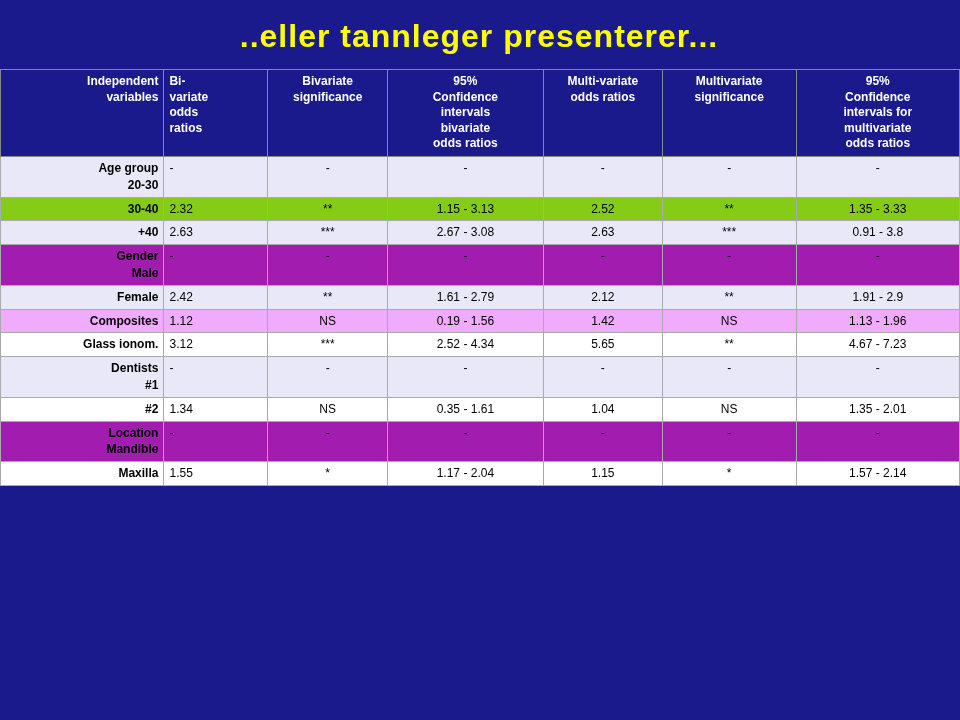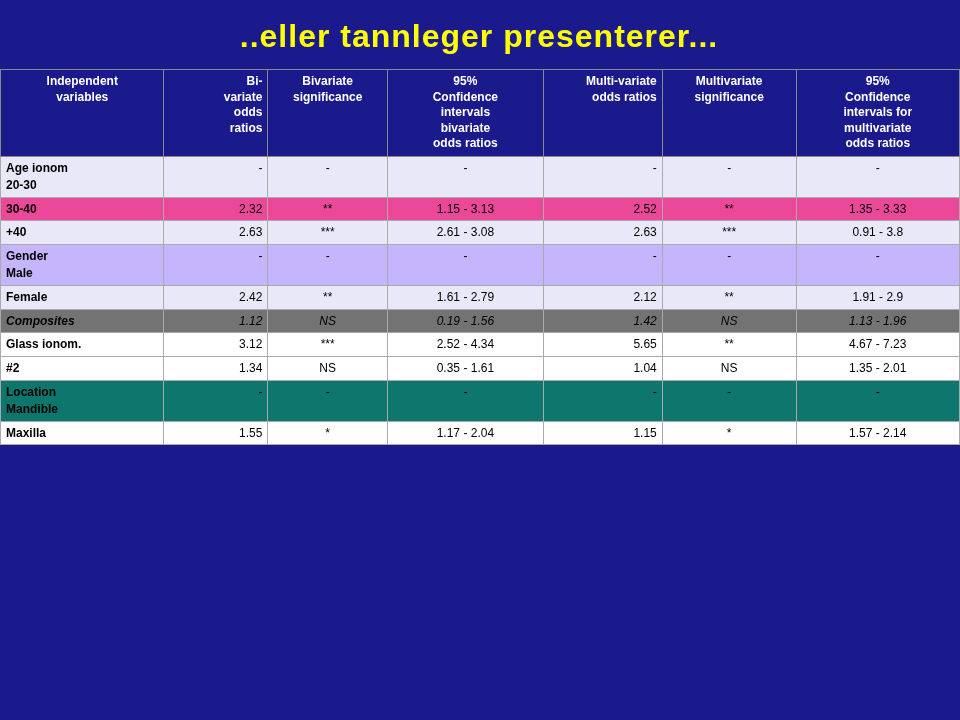--- a/index.html
+++ b/index.html
@@ -51,25 +51,25 @@
       background: #ffffff;
     }
     tbody td {
       border: 1px solid #aaa;
       padding: 3px 5px;
       vertical-align: top;
       font-size: 12px;
       line-height: 1.4;
       white-space: pre-line;
     }
-    .col-independent { width: 110px; font-weight: bold; }
-    .col-bi { width: 70px; text-align: right; }
+    .col-independent { width: 110px; font-weight: bold; text-align: right; }
+    .col-bi { width: 70px; text-align: left; }
     .col-bisig { width: 80px; text-align: center; }
     .col-95ci { width: 105px; text-align: center; }
-    .col-multi { width: 80px; text-align: right; }
+    .col-multi { width: 80px; text-align: center; }
     .col-multisig { width: 90px; text-align: center; }
     .col-95ci2 { width: 110px; text-align: center; }
     .section-label {
       font-weight: bold;
       font-size: 12px;
     }
   </style>
 </head>
 <body>
 
@@ -84,92 +84,101 @@
         <th class="col-bi">Bi-<br>variate<br>odds<br>ratios</th>
         <th class="col-bisig">Bivariate<br>significance</th>
         <th class="col-95ci">95%<br>Confidence<br>intervals<br>bivariate<br>odds ratios</th>
         <th class="col-multi">Multi-variate<br>odds ratios</th>
         <th class="col-multisig">Multivariate<br>significance</th>
         <th class="col-95ci2">95%<br>Confidence<br>intervals for<br>multivariate<br>odds ratios</th>
       </tr>
     </thead>
     <tbody id="table-body">
     <tr style="background: rgb(232, 232, 248);">
-          <td class="col-independent"><span class="section-label">Age ionom</span><br>20-30</td>
+          <td class="col-independent"><span class="section-label">Age group</span><br>20-30</td>
           <td class="col-bi">-</td>
           <td class="col-bisig">-</td>
           <td class="col-95ci">-</td>
           <td class="col-multi">-</td>
           <td class="col-multisig">-</td>
           <td class="col-95ci2">-</td>
         </tr>
-        <tr style="background: #ec4899;">
+        <tr style="background: #84cc16;">
           <td class="col-independent">30-40</td>
           <td class="col-bi">2.32</td>
           <td class="col-bisig">**</td>
           <td class="col-95ci">1.15 - 3.13</td>
           <td class="col-multi">2.52</td>
           <td class="col-multisig">**</td>
           <td class="col-95ci2">1.35 - 3.33</td>
         </tr>
         <tr style="background: rgb(232, 232, 248); margin-top: 31px;">
           <td class="col-independent">+40</td>
           <td class="col-bi">2.63</td>
           <td class="col-bisig">***</td>
-          <td class="col-95ci">2.61 - 3.08</td>
+          <td class="col-95ci">2.67 - 3.08</td>
           <td class="col-multi">2.63</td>
           <td class="col-multisig">***</td>
           <td class="col-95ci2">0.91 - 3.8</td>
         </tr>
-        <tr style="background: #c4b5fd; margin-left: 40px;">
+        <tr style="background: #a21caf; margin-left: 40px;">
           <td class="col-independent"><span class="section-label">Gender</span><br>Male</td>
           <td class="col-bi">-</td>
           <td class="col-bisig">-</td>
           <td class="col-95ci">-</td>
           <td class="col-multi">-</td>
           <td class="col-multisig">-</td>
           <td class="col-95ci2">-</td>
         </tr>
         <tr style="background: rgb(232, 232, 248);">
           <td class="col-independent">Female</td>
           <td class="col-bi">2.42</td>
           <td class="col-bisig">**</td>
           <td class="col-95ci">1.61 - 2.79</td>
           <td class="col-multi">2.12</td>
           <td class="col-multisig">**</td>
           <td class="col-95ci2">1.91 - 2.9</td>
         </tr>
-        <tr style="background: #737373; font-style: italic;">
+        <tr style="background: #f0abfc;">
           <td class="col-independent">Composites</td>
           <td class="col-bi">1.12</td>
           <td class="col-bisig">NS</td>
           <td class="col-95ci">0.19 - 1.56</td>
           <td class="col-multi">1.42</td>
           <td class="col-multisig">NS</td>
           <td class="col-95ci2">1.13 - 1.96</td>
         </tr>
         <tr style="background: rgb(255, 255, 255); margin-top: 24px;">
           <td class="col-independent">Glass ionom.</td>
           <td class="col-bi">3.12</td>
           <td class="col-bisig">***</td>
           <td class="col-95ci">2.52 - 4.34</td>
           <td class="col-multi">5.65</td>
           <td class="col-multisig">**</td>
           <td class="col-95ci2">4.67 - 7.23</td>
         </tr>
+        <tr style="background: rgb(232, 232, 248);">
+          <td class="col-independent"><span class="section-label">Dentists</span><br>#1</td>
+          <td class="col-bi">-</td>
+          <td class="col-bisig">-</td>
+          <td class="col-95ci">-</td>
+          <td class="col-multi">-</td>
+          <td class="col-multisig">-</td>
+          <td class="col-95ci2">-</td>
+        </tr>
         <tr style="background: rgb(255, 255, 255);">
           <td class="col-independent">#2</td>
           <td class="col-bi">1.34</td>
           <td class="col-bisig">NS</td>
           <td class="col-95ci">0.35 - 1.61</td>
           <td class="col-multi">1.04</td>
           <td class="col-multisig">NS</td>
           <td class="col-95ci2">1.35 - 2.01</td>
         </tr>
-        <tr style="background: #0f766e;">
+        <tr style="background: #a21caf;">
           <td class="col-independent"><span class="section-label">Location</span><br>Mandible</td>
           <td class="col-bi">-</td>
           <td class="col-bisig">-</td>
           <td class="col-95ci">-</td>
           <td class="col-multi">-</td>
           <td class="col-multisig">-</td>
           <td class="col-95ci2">-</td>
         </tr>
         <tr style="background: rgb(255, 255, 255);">
           <td class="col-independent">Maxilla</td>

